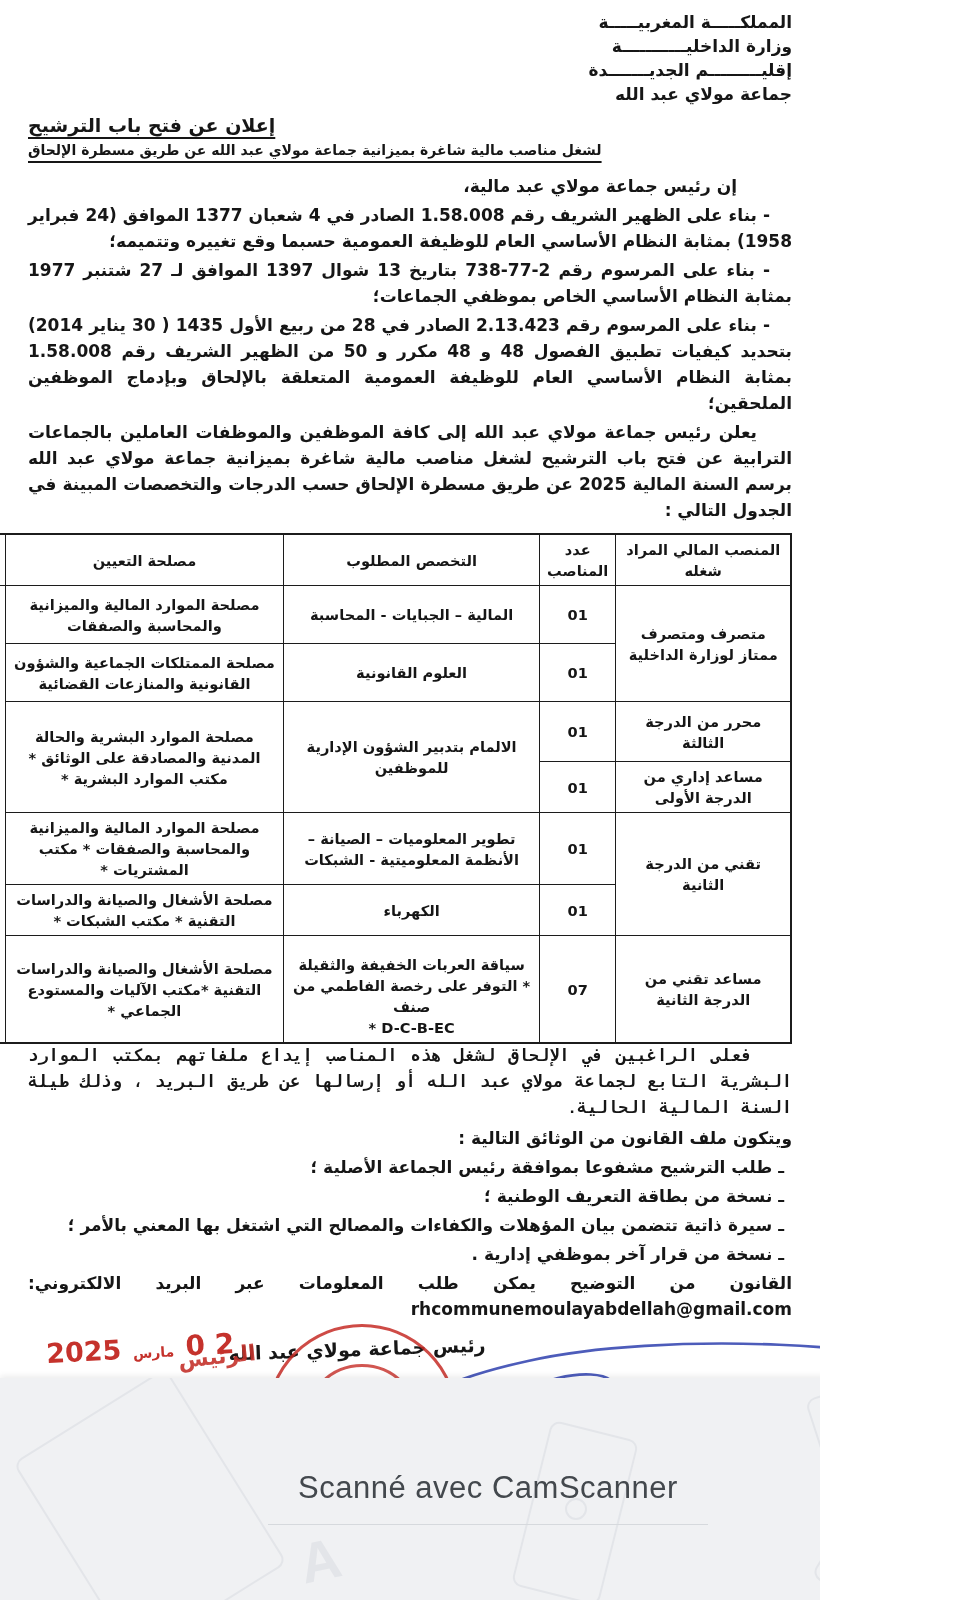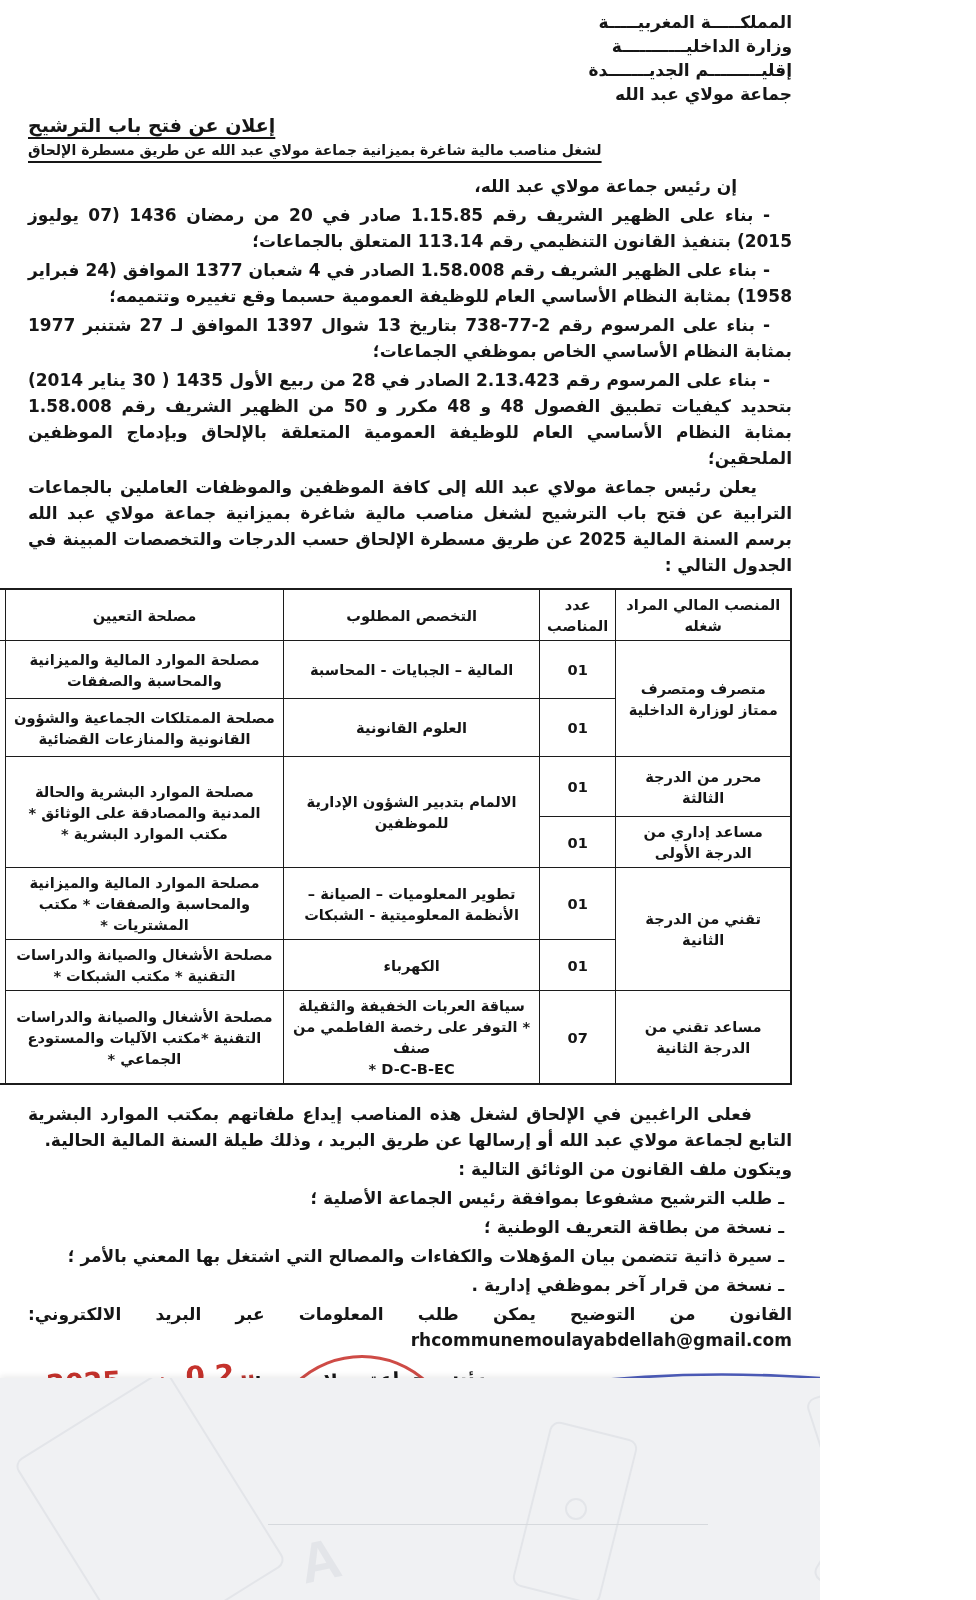--- a/index.html
+++ b/index.html
@@ -31,21 +31,21 @@
     padding:4px 6px; font-size:14.6px; line-height:21px;
   }
   table.jobs { border:2.4px solid #1c1c1c; }
   col.c-pos{width:19.5%;} col.c-num{width:8.5%;} col.c-spec{width:28.5%;} col.c-serv{width:31%;} col.c-exp{width:12.5%;}
   tr.h-row  { height:50px; }
   tr.r1 { height:58px; } tr.r2 { height:58px; } tr.r3 { height:60px; } tr.r4 { height:46px; }
   tr.r5 { height:68px; } tr.r6 { height:40px; } tr.r7 { height:82px; }
   .ltr-line { direction:ltr; unicode-bidi:bidi-override; display:block; }
 
   
-  .closing-p1 { text-indent:40px; margin-top:16px; }
+  .closing-p1 { text-indent:40px; margin-top:0;font-family:Liberation Mono, monospace; }
   .doc-item { text-indent:8px; }
   .contact-line { margin-top:2px; }
   .email { direction:ltr; unicode-bidi:embed; font-weight:bold; }
 
   
   .sig-area { position:relative; height:152px; margin-top:4px; direction:rtl; }
   .date-stamp { position:absolute; left:18px; top:6px; color:#c5322c; font-weight:bold; transform:rotate(-3deg); direction:rtl; white-space:nowrap; }
   .date-stamp .yr { font-size:27px; letter-spacing:1px; }
   .date-stamp .mo { font-size:14px; margin:0 6px; }
   .date-stamp .dy { font-size:28px; letter-spacing:7px; }
@@ -78,22 +78,21 @@
       <div>إقليـــــــــم الجديـــــــدة</div>
       <div>جماعة مولاي عبد الله</div>
     </div>
 
     <div class="title-block">
       <div><span class="title1">إعلان عن فتح باب الترشيح</span></div>
       <div><span class="title2">لشغل مناصب مالية شاغرة بميزانية جماعة مولاي عبد الله عن طريق مسطرة الإلحاق</span></div>
     </div>
 
     <div class="body-text">
-      <p class="para intro">إن رئيس جماعة مولاي عبد الله،</p>
-      <p class="para consideration">-  بناء على الظهير الشريف رقم 1.15.85 صادر في 20 من رمضان 1436 (07 يوليوز 2015) بتنفيذ القانون التنظيمي رقم 113.14 المتعلق بالجماعات؛</p>
+      <p class="para intro">إن رئيس جماعة مولاي عبد مالية،</p>
       <p class="para consideration">-  بناء على الظهير الشريف رقم 1.58.008 الصادر في 4 شعبان 1377 الموافق (24 فبراير 1958) بمثابة النظام الأساسي العام للوظيفة العمومية حسبما وقع تغييره وتتميمه؛</p>
       <p class="para consideration">-  بناء على المرسوم رقم 2-77-738 بتاريخ 13 شوال 1397 الموافق لـ 27 شتنبر 1977 بمثابة النظام الأساسي الخاص بموظفي الجماعات؛</p>
       <p class="para consideration">-  بناء على المرسوم رقم 2.13.423 الصادر في 28 من ربيع الأول 1435 ( 30 يناير 2014) بتحديد كيفيات تطبيق الفصول 48 و 48 مكرر و 50 من الظهير الشريف رقم 1.58.008 بمثابة النظام الأساسي العام للوظيفة العمومية المتعلقة بالإلحاق وبإدماج الموظفين الملحقين؛</p>
       <p class="para announce">يعلن رئيس جماعة مولاي عبد الله إلى كافة الموظفين والموظفات العاملين بالجماعات الترابية عن فتح باب الترشيح لشغل مناصب مالية شاغرة بميزانية جماعة مولاي عبد الله برسم السنة المالية 2025 عن طريق مسطرة الإلحاق حسب الدرجات والتخصصات المبينة في الجدول التالي :</p>
     </div>
 
     <table class="jobs">
       <colgroup>
           <col class="c-pos">
           <col class="c-num">
@@ -139,21 +138,21 @@
       </tr>
       <tr class="r6">
         <td>01</td>
         <td>الكهرباء</td>
         <td>مصلحة الأشغال والصيانة والدراسات التقنية * مكتب الشبكات *</td>
       </tr>
       <tr class="r7">
         <td>مساعد تقني من الدرجة الثانية</td>
         <td>07</td>
         <td>
-          <span style="display:block;">سياقة العربات الخفيفة والثقيلة</span>
+          <span style="display:block;margin-top:14px;">سياقة العربات الخفيفة والثقيلة</span>
           <span style="display:block;">* التوفر على رخصة الفاطمي من صنف</span>
           <span class="ltr-line">* D-C-B-EC</span>
         </td>
         <td>مصلحة الأشغال والصيانة والدراسات التقنية *مكتب الآليات والمستودع الجماعي *</td>
       </tr>
     </tbody>
       </table>
 
     <div class="body-text" style="margin-top:0;">
       <p class="para closing-p1">فعلى الراغبين في الإلحاق لشغل هذه المناصب إيداع ملفاتهم بمكتب الموارد البشرية التابع لجماعة مولاي عبد الله أو إرسالها عن طريق البريد ، وذلك طيلة السنة المالية الحالية.</p>
@@ -190,15 +189,16 @@
 
   <div class="cs-footer">
     <div class="wm wm-rect" style="left:60px; top:20px; width:180px; height:230px; transform:rotate(-32deg);"></div>
     <div class="wm wm-rect" style="left:530px; top:50px; width:90px; height:170px; transform:rotate(14deg);"></div>
     <div class="wm wm-rect" style="left:820px; top:-10px; width:190px; height:130px; transform:rotate(-18deg);"></div>
 
     <div class="wm wm-circ" style="left:565px; top:120px; width:22px; height:22px;"></div>
     <div class="wm wm-circ" style="left:890px; top:170px; width:26px; height:26px;"></div>
     <div class="wm wm-rect" style="left:830px; top:130px; width:130px; height:110px; transform:rotate(32deg);"></div>
     <div class="wm wm-a" style="left:300px; top:150px; transform:rotate(-12deg);">A</div>
+    <div class="cs-text">Scanné avec CamScanner</div>
     <div class="cs-line"></div>
   </div>
 </div>
 
 </body></html>

